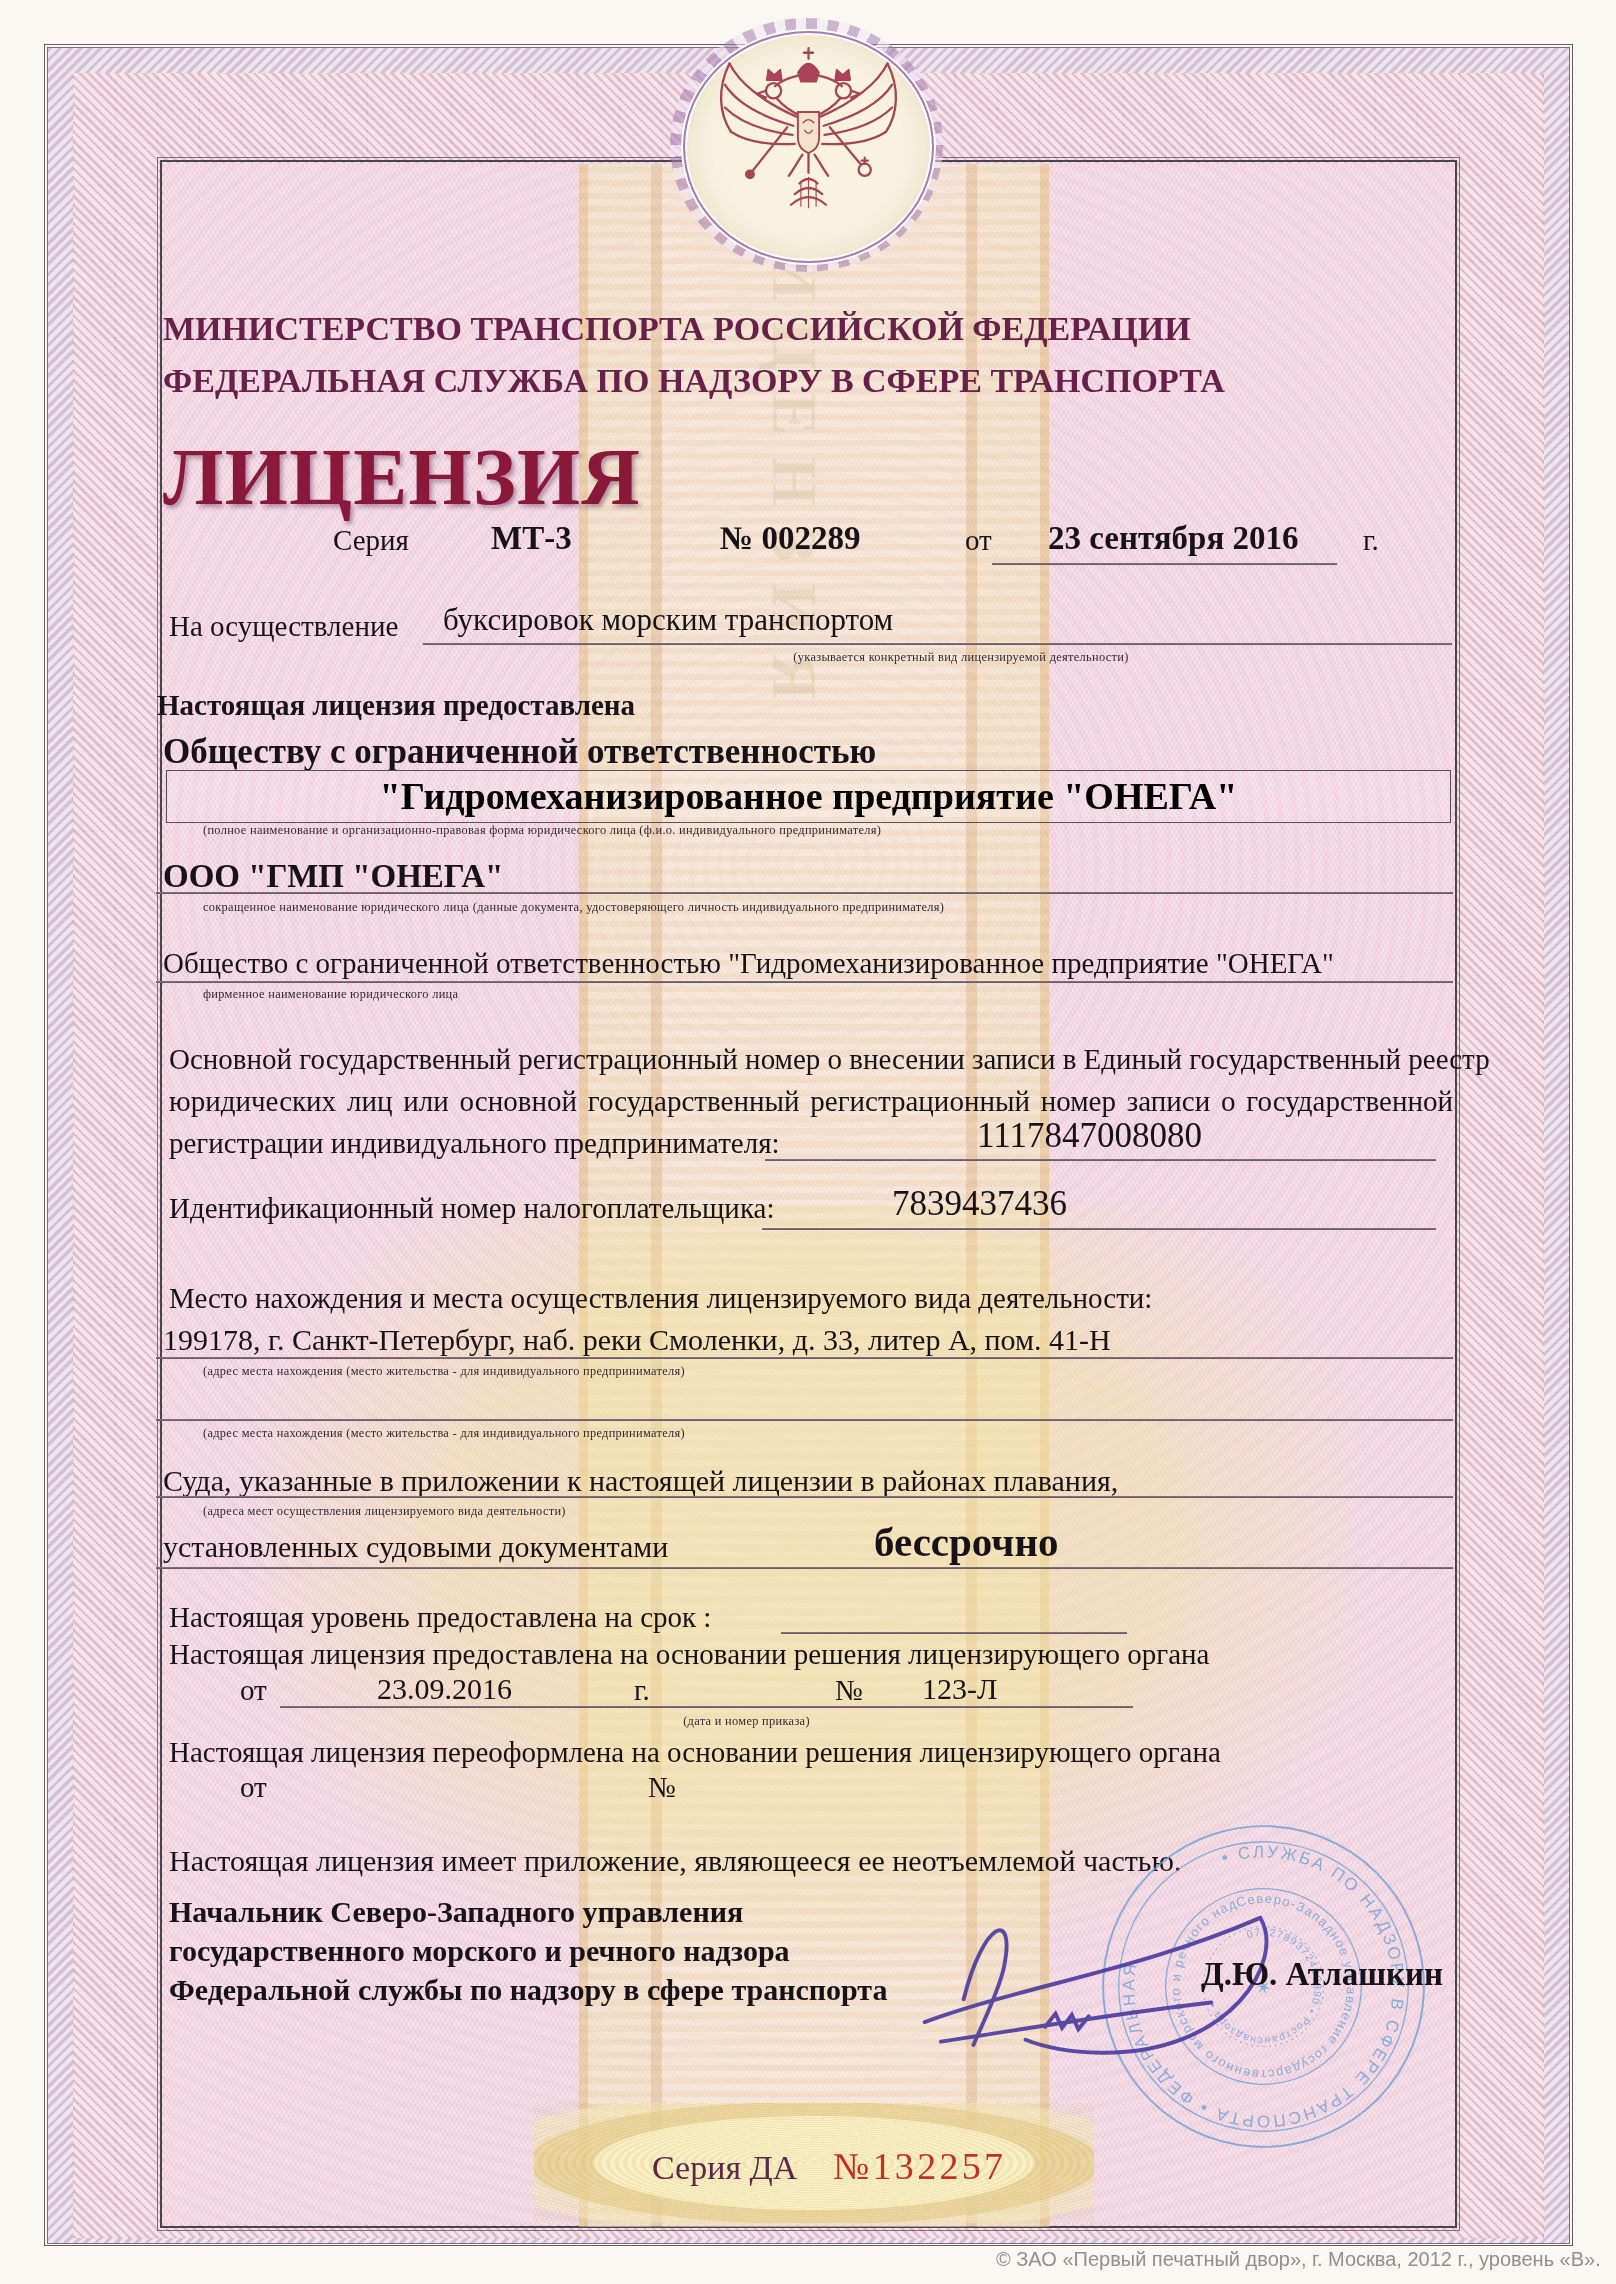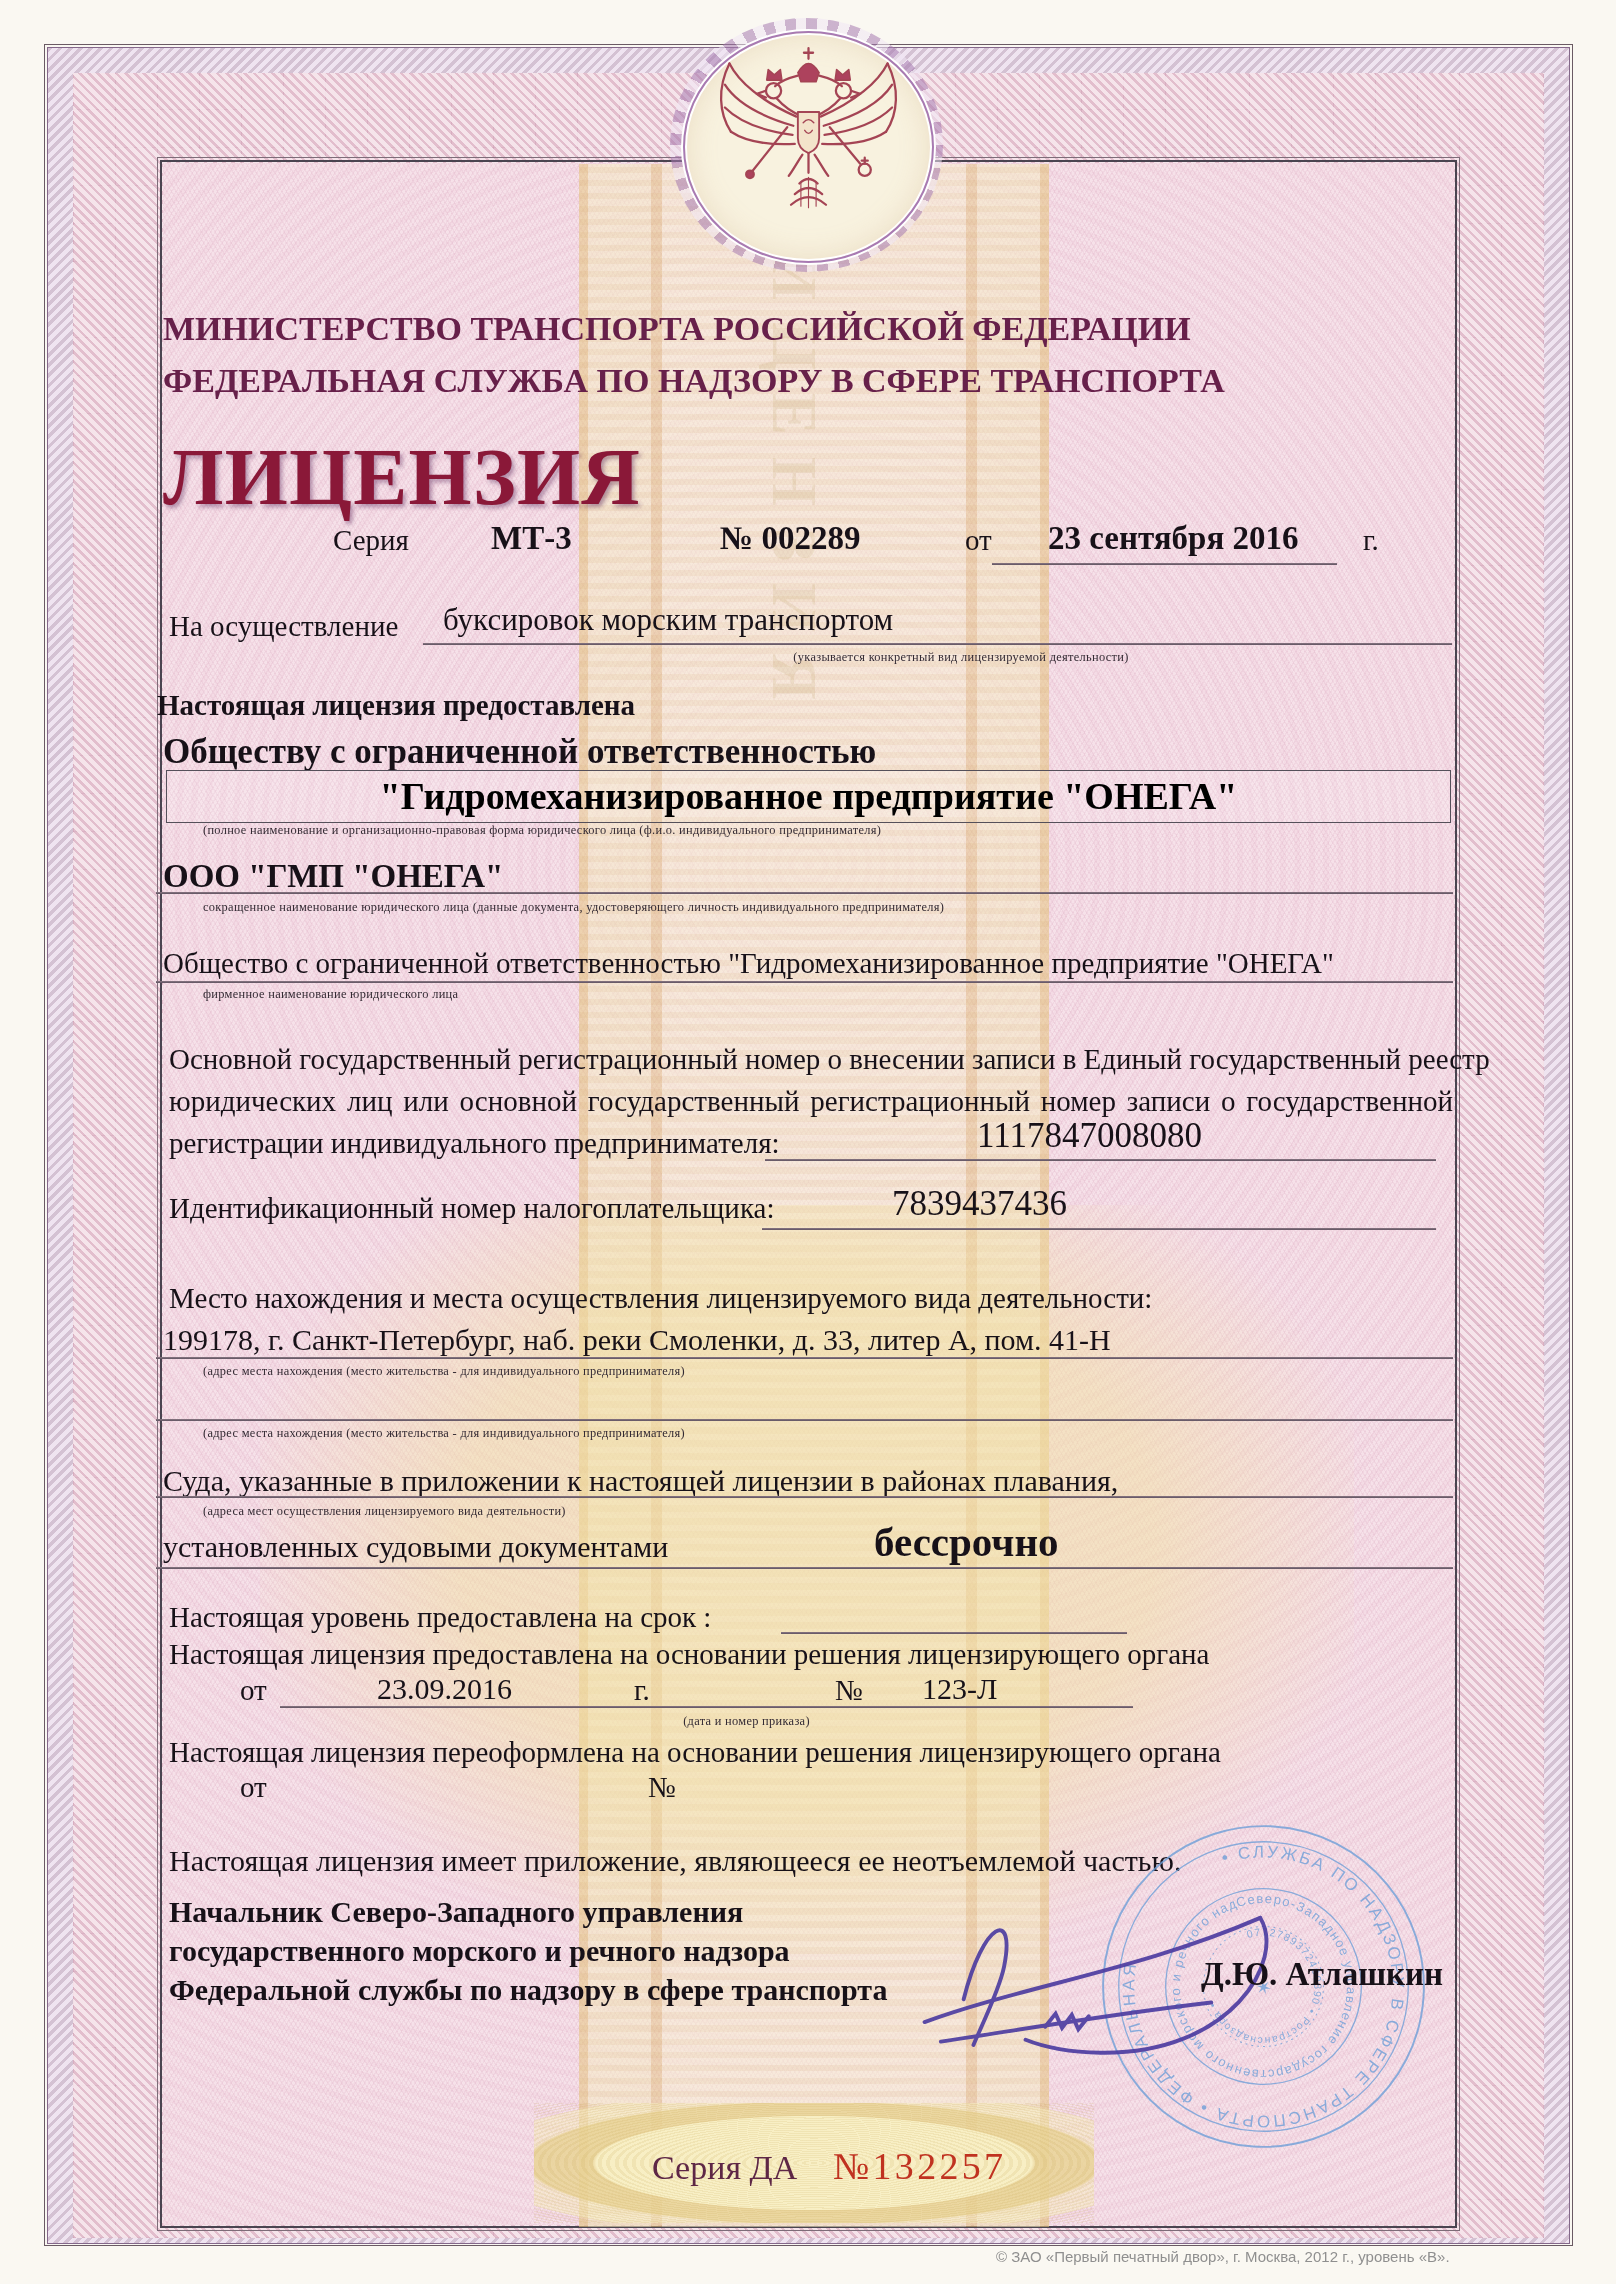--- a/index.html
+++ b/index.html
@@ -49,22 +49,22 @@
   .lbl{font-size:29px;}
   .b{font-weight:bold;}
   .maroon{color:#67204a;}
   .ul{position:absolute;height:2px;background:linear-gradient(#8a7884,#5f5260);}
   .just{text-align:justify;text-align-last:justify;width:1284px;left:169px;}
   #doc-title{top:435px;font-size:81px;font-weight:bold;color:#8a1838;letter-spacing:1.3px;
     text-shadow:2.6px 2.6px 4.6px rgba(90,40,90,.45);}
   #org-name-box{left:166px;top:770px;width:1283px;height:51px;border:1.3px solid #55505a;
     background:rgba(255,255,255,.10);}
   #org-name-box div{width:100%;text-align:center;font-size:38px;font-weight:bold;line-height:51px;}
-  #footer-line{left:996px;top:2248px;width:456px;text-align:left;
-    font-family:"Liberation Sans","DejaVu Sans",sans-serif;font-size:15px;color:#8f8f8f;white-space:nowrap;}
+  #footer-line{left:996px;top:2248px;width:456px;text-align:center;
+    font-family:"Liberation Sans","DejaVu Sans",sans-serif;font-size:20px;color:#8f8f8f;white-space:nowrap;}
 </style>
 </head>
 <body>
 
 <div class="abs" id="frame-outer"></div>
 <div class="abs" id="band-lilac"></div>
 <div class="abs" id="band-pink"></div>
 <div class="abs" id="frame-inner"></div>
 <div class="abs" id="content-bg"></div>
 <div class="abs" id="yellow-column"></div>

